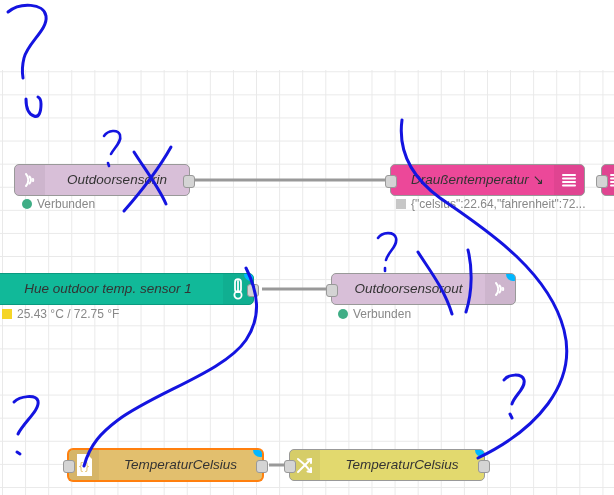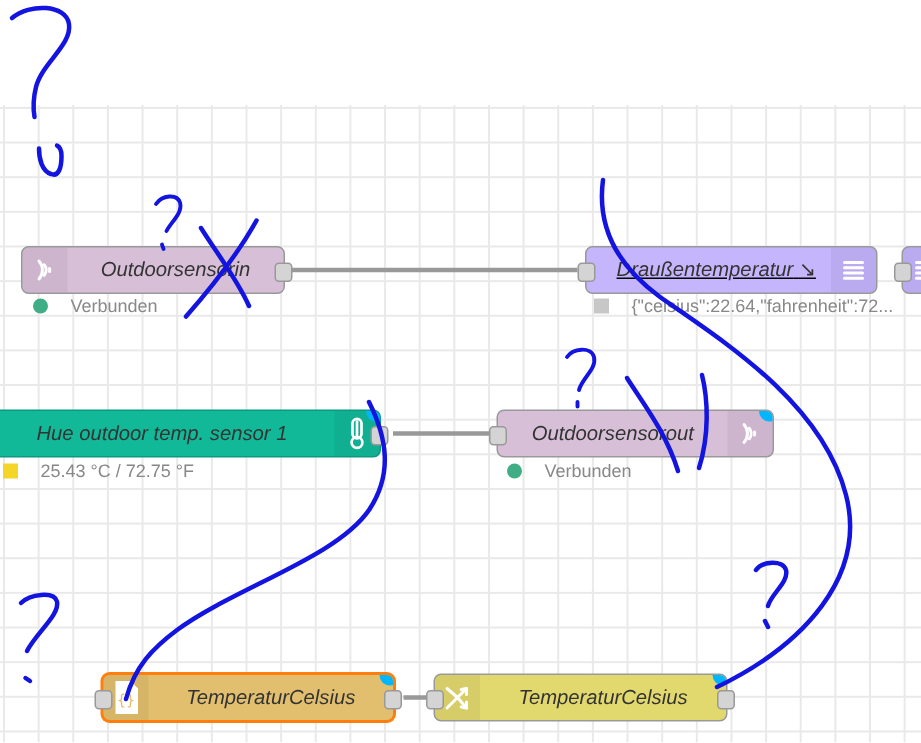--- a/index.html
+++ b/index.html
@@ -27,33 +27,33 @@
               border-radius:4px;overflow:hidden;}
   .node .lbl{flex:1;font-style:italic;font-size:13.5px;color:#333;text-align:center;
              white-space:nowrap;line-height:30px;}
   .iconbox{width:30px;height:100%;display:flex;align-items:center;justify-content:center;
            background:rgba(0,0,0,0.05);flex:0 0 30px;}
   .iconbox.right{order:2;}
   .node.sel{border:1px solid #ff7f0e;box-shadow:0 0 0 1px #ff7f0e;}
 
   
   .c-mqtt{background:#d8bfd8;}
-  .c-debug{background:#c4b5fd;text-decoration:underline;}
+  .c-debug{background:#ec4899;}
   .c-hue{background:#11b999;}
   .c-json{background:#e2bf6e;}
   .c-change{background:#e2d96e;}
 
   
   .port{position:absolute;width:10px;height:11px;background:#d4d4d4;border:1px solid #999;
         border-radius:3px;top:10px;}
   .port.in{left:-6px;}
   .port.out{right:-6px;}
 
   
-  .status{position:absolute;display:flex;align-items:center;gap:15px;font-size:12px;color:#888;
+  .status{position:absolute;display:flex;align-items:center;gap:5px;font-size:12px;color:#888;
           white-space:nowrap;}
   .dot{width:10px;height:10px;border-radius:50%;flex:0 0 10px;}
   .sq{width:10px;height:10px;flex:0 0 10px;}
 
   
   .badge{position:absolute;width:14px;height:14px;border-radius:50%;background:#00b7ff;
          top:-7px;right:-5px;}
 
   
   svg{display:block;}

